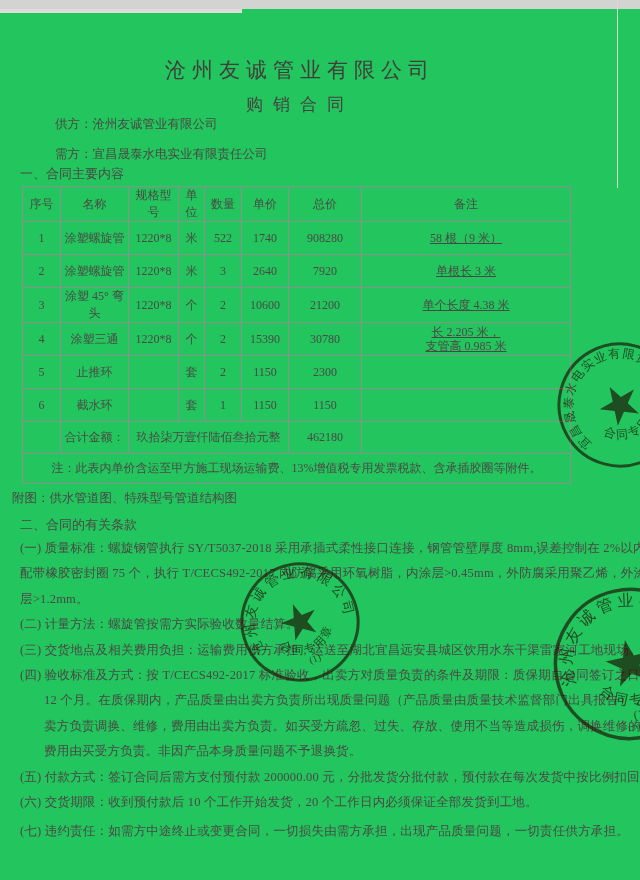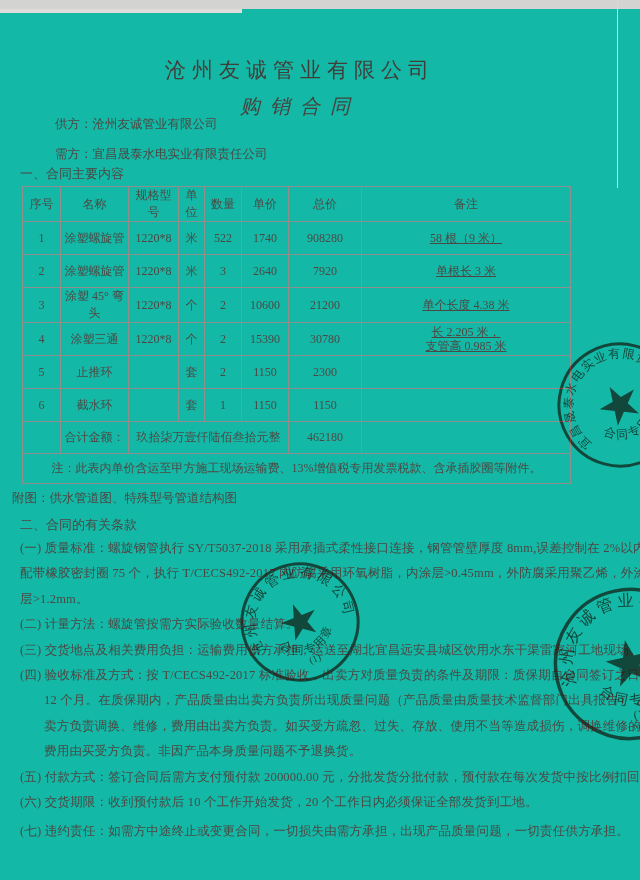--- a/index.html
+++ b/index.html
@@ -1,28 +1,28 @@
 <!DOCTYPE html>
 <html><head>
 <meta charset="utf-8">
 <style>
   html,body{margin:0;padding:0;background:#ededeb;}
   .page{
     position:relative;width:640px;height:880px;margin:0 auto;
-    background:#14b8a6;overflow:hidden;
+    background:#22c55e;overflow:hidden;
     font-family:"Liberation Serif","DejaVu Serif",serif;
     color:#4b4843;
   }
   .scan-band-top{position:absolute;left:0;top:0;width:640px;height:9px;background:#d3d3d1;}
   .scan-band-top2{position:absolute;left:0;top:9px;width:242px;height:4px;background:#dedddb;}
   .scan-edge-right{position:absolute;left:617px;top:0;width:1px;height:188px;background:#d9d9d7;}
   .title{position:absolute;left:0;top:56px;width:600px;text-align:center;
     font-size:21px;letter-spacing:6px;color:#413e3a;}
   .subtitle{position:absolute;left:0;top:93px;width:600px;text-align:center;
-    font-size:20px;letter-spacing:10px;color:#45423e;font-style:italic;}
+    font-size:17px;letter-spacing:10px;color:#45423e;}
   .meta{font-size:12.5px;color:#4b4843;margin-left:25px;}
   .meta-supplier{position:absolute;left:30px;top:116px;}
   .meta-buyer{position:absolute;left:30px;top:146px;}
   .meta-right{position:absolute;left:418px;top:111px;line-height:19px;}
   .sec-heading{position:absolute;left:20px;font-size:13px;color:#4b4843;}
   .sec1-heading{top:165px;}
   .sec2-heading{top:516px;}
   table.items{
     position:absolute;left:22px;top:186px;width:548px;
     border-collapse:collapse;table-layout:fixed;

